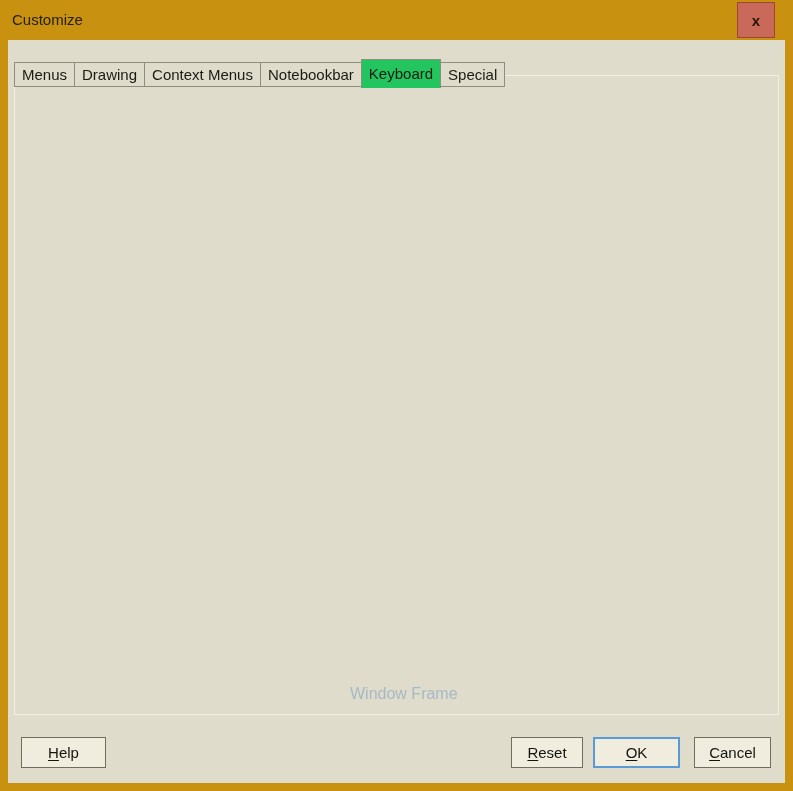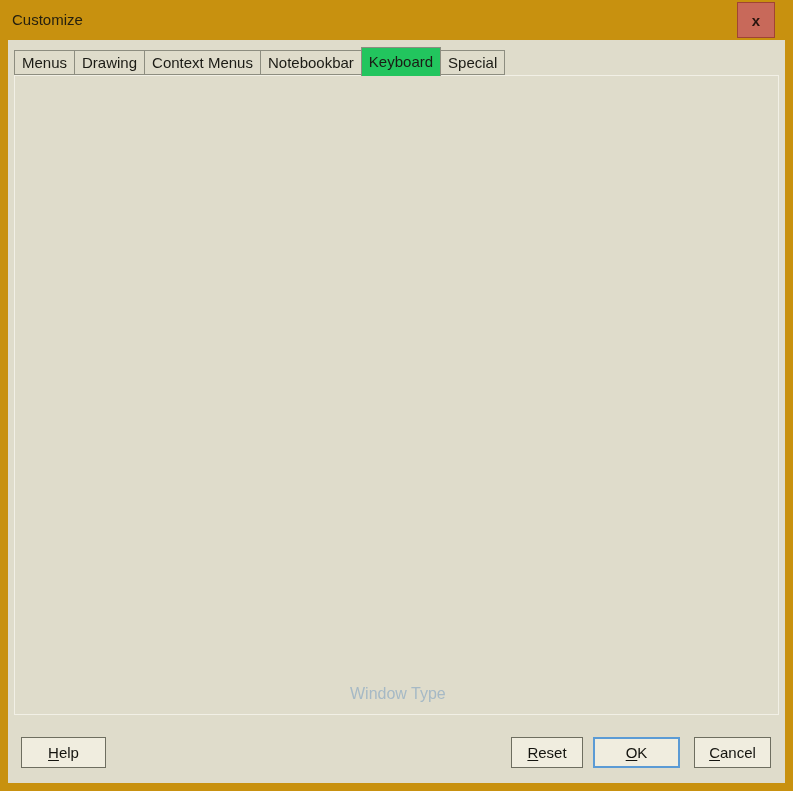--- a/index.html
+++ b/index.html
@@ -9,21 +9,21 @@
   .window{position:relative;width:793px;height:791px;background:#C8910F;overflow:hidden;}
   .titlebar{position:absolute;left:0;top:0;width:100%;height:40px;}
   .title{position:absolute;left:12px;top:0;line-height:40px;font-size:15px;color:#26200F;}
   .close-btn{position:absolute;left:737px;top:2px;width:38px;height:36px;background:#C8695A;
     border:1px solid #A04434;display:flex;align-items:center;justify-content:center;
     font-size:15px;font-weight:bold;color:#26140E;cursor:default;}
 
   .body{position:absolute;left:8px;top:40px;width:777px;height:743px;background:#DFDCCB;}
 
   
-  .tabs{position:absolute;left:6px;top:7px;height:28px;display:flex;align-items:flex-end;z-index:3;}
+  .tabs{position:absolute;left:6px;top:19px;height:28px;display:flex;align-items:flex-end;z-index:3;}
   .tab{height:25px;line-height:23px;padding:0 7px;font-size:15px;color:#1B1B15;
     background:#DFDCCB;border:1px solid #8D8D80;margin-left:-1px;white-space:nowrap;}
   .tab:first-child{margin-left:0;}
   .tab.active{height:29px;line-height:27px;background:#22c55e;margin-bottom:-1px;
     border-bottom:none;position:relative;z-index:4;}
 
   .panel{position:absolute;left:6px;top:35px;width:765px;height:640px;
     border:1px solid #F2F0E6;background:#DFDCCB;z-index:1;}
 
   .lbl{position:absolute;font-size:15px;color:#1B1B15;white-space:nowrap;}
@@ -327,20 +327,20 @@
 
     <div class="listbox" style="left:519px;top:438px;width:244px;height:232px;">
       <div class="rows keys-rows">
 
           <div class="row">
             <span class="c1">Ctrl+V</span>
           </div>
         </div>
     </div>
 
-    <div class="snip-ghost" style="left:342px;top:645px;">Window Type</div>
+    <div class="snip-ghost" style="left:342px;top:645px;">Window Frame</div>
 
     <div class="btn" style="left:13px;top:697px;width:85px;height:31px;"><u>H</u>elp</div>
     <div class="btn" style="left:503px;top:697px;width:72px;height:31px;"><u>R</u>eset</div>
     <div class="btn focused" style="left:585px;top:697px;width:87px;height:31px;"><u>O</u>K</div>
     <div class="btn" style="left:686px;top:697px;width:77px;height:31px;"><u>C</u>ancel</div>
   </div>
 </div>
 
 </body></html>

